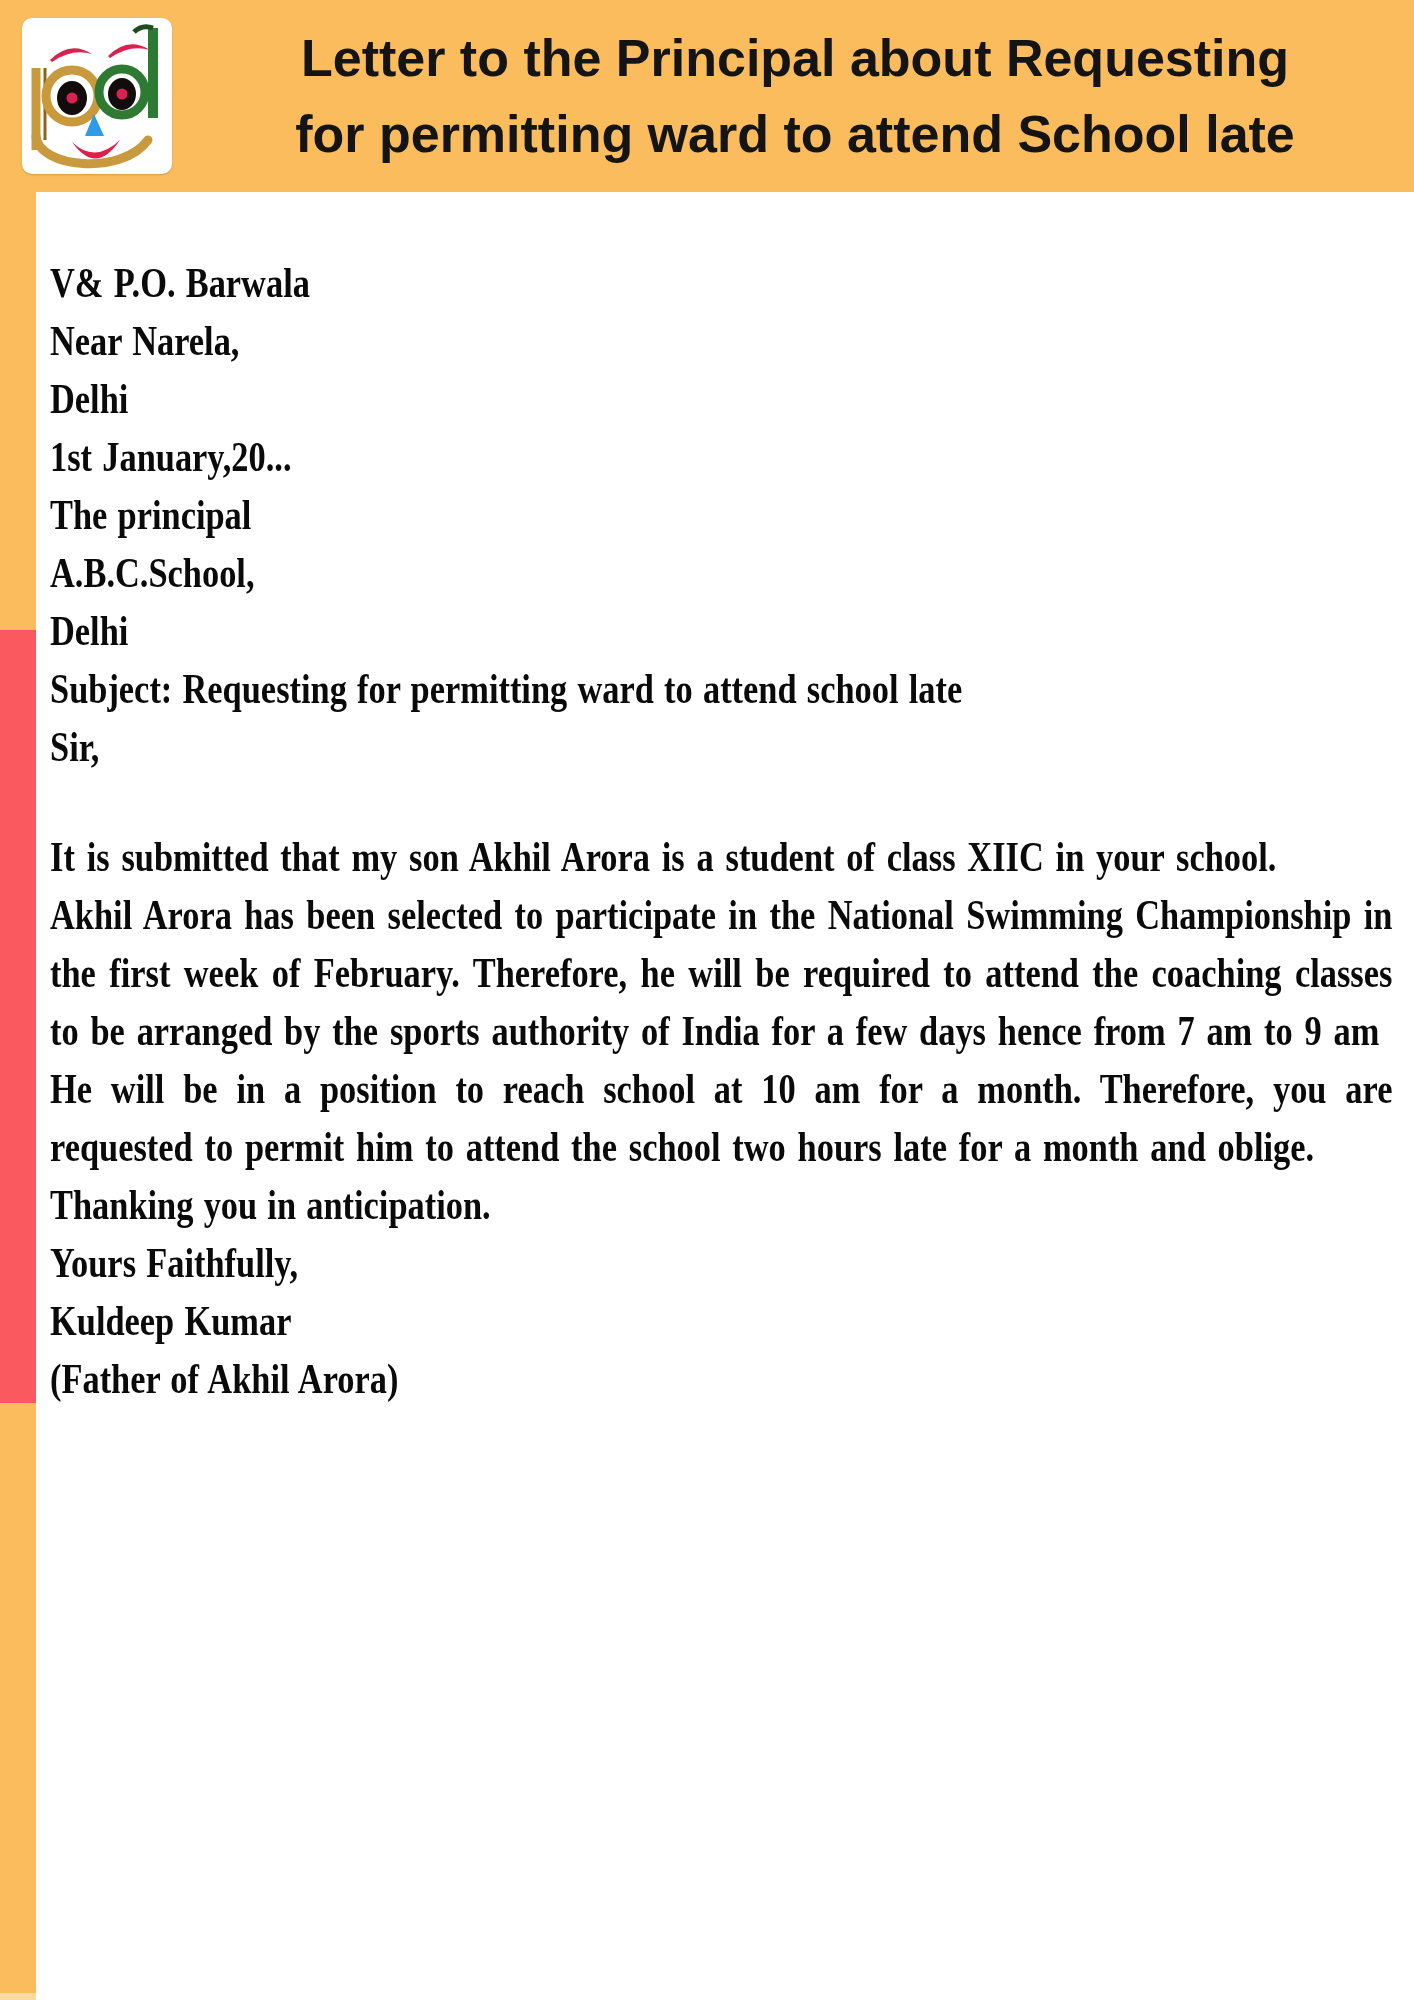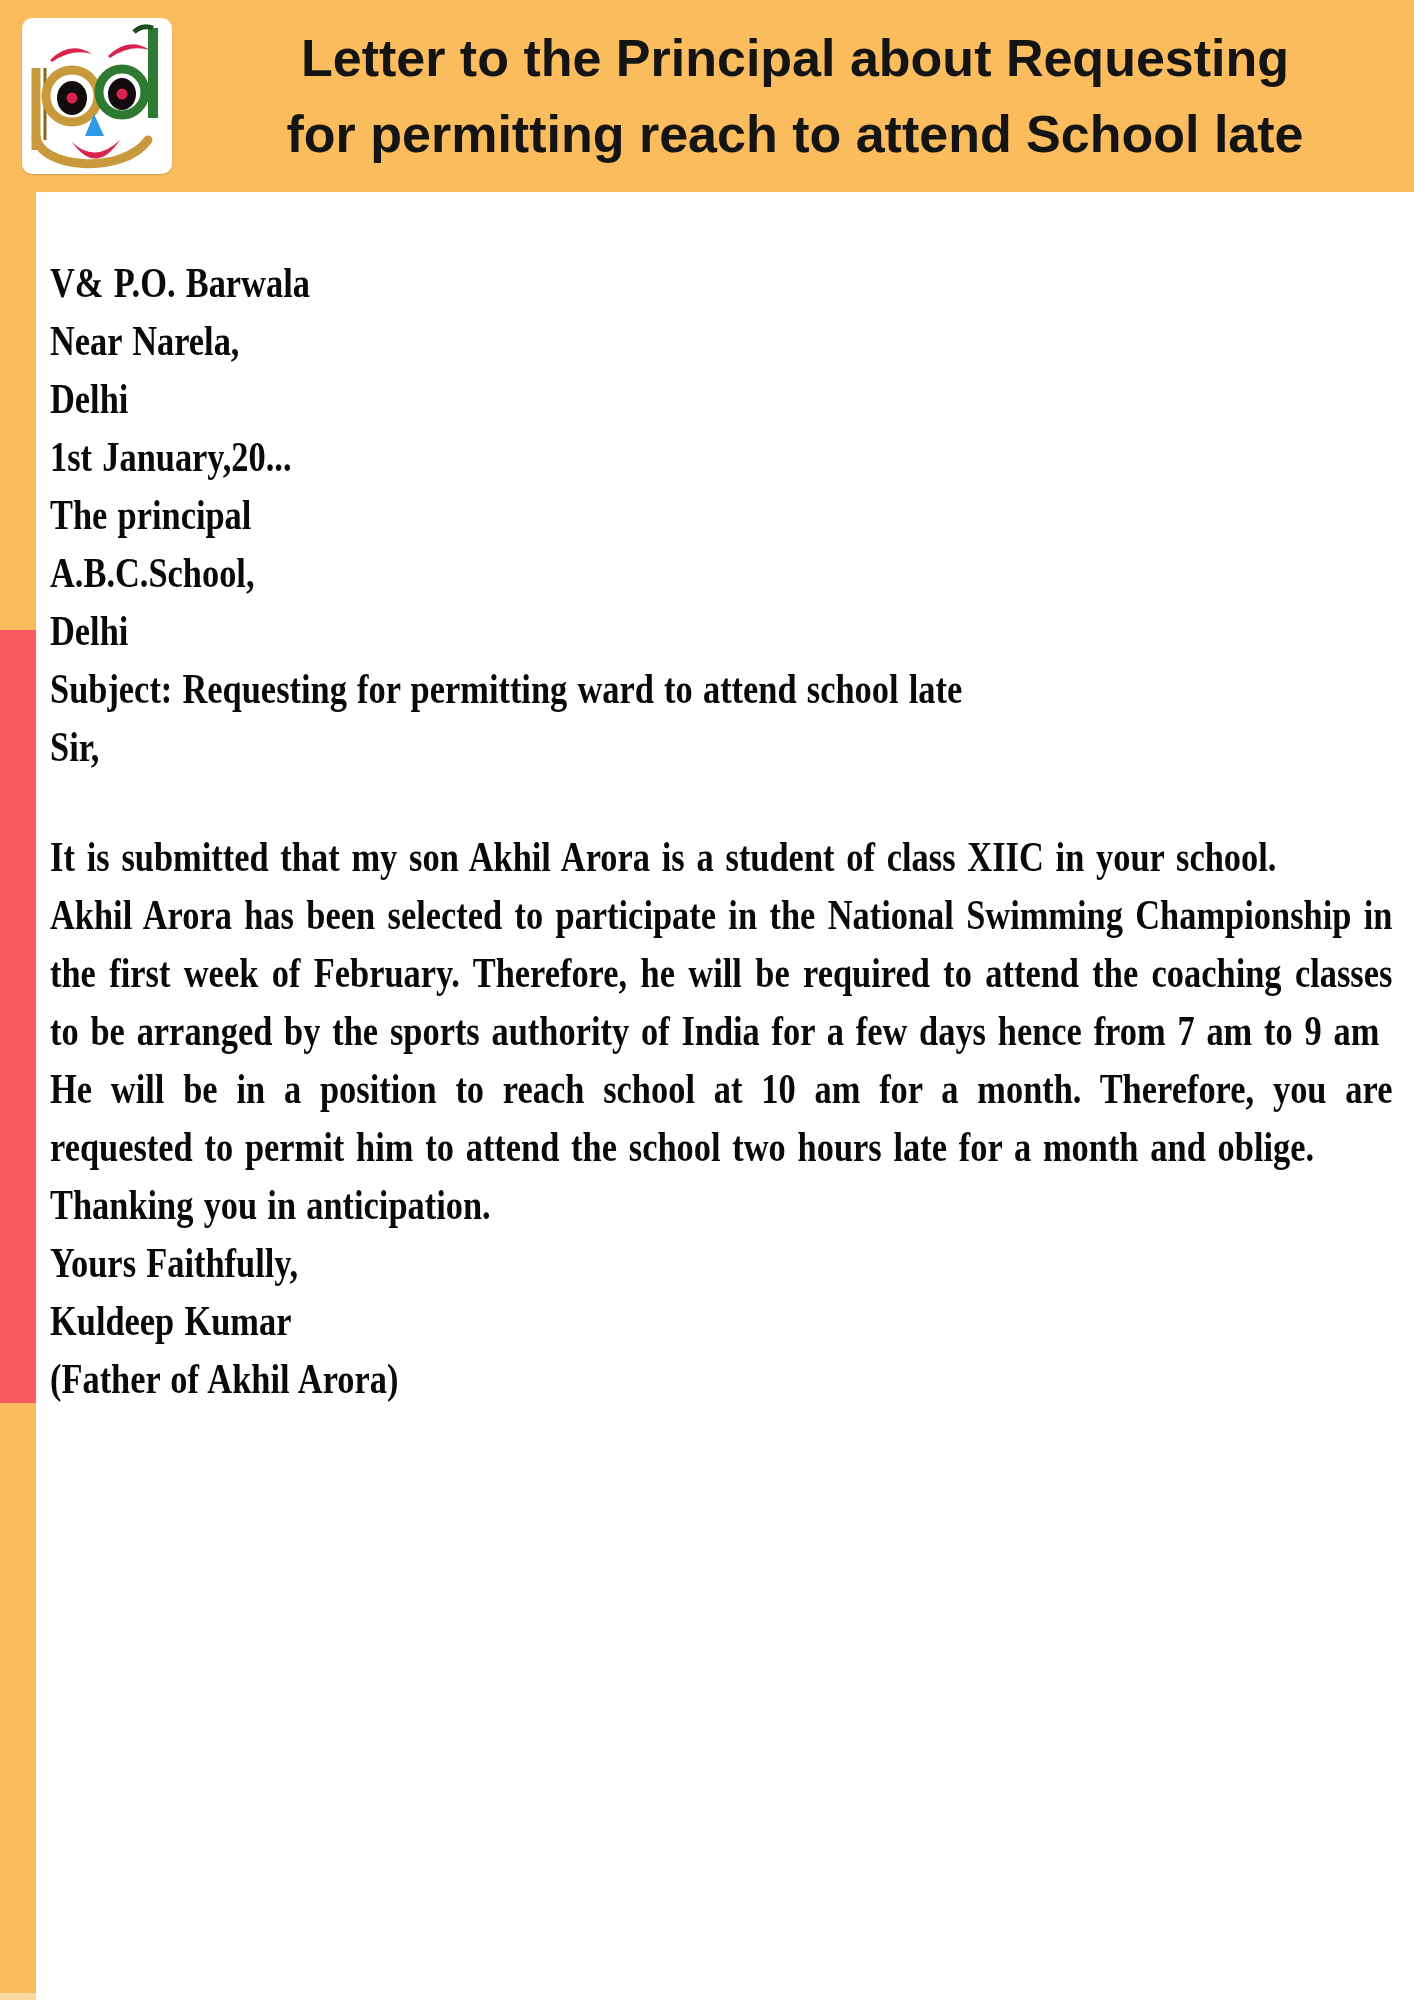--- a/index.html
+++ b/index.html
@@ -64,21 +64,21 @@
       <ellipse cx="100" cy="76" rx="14" ry="16" fill="#120c0c"></ellipse>
       <circle cx="100" cy="76" r="5.5" fill="#D8234F"></circle>
 
       <polygon points="72,96 63,118 82,118" fill="#2E9BE6"></polygon>
 
       <path d="M50 124 Q 73 146 98 122 Q 74 158 50 124 Z" fill="#D8234F"></path>
     </svg>
   </div>
   <div class="title-wrap">
     <div class="title-line">Letter to the Principal about Requesting</div>
-    <div class="title-line">for permitting reach to attend School late</div>
+    <div class="title-line">for permitting ward to attend School late</div>
   </div>
 </div>
 
 <div class="strip" style="top:192px;height:438px;background:#FBBC5D;"></div>
 <div class="strip" style="top:630px;height:773px;background:#FA5A5F;"></div>
 <div class="strip" style="top:1403px;height:590px;background:#FBBC5D;"></div>
 <div class="strip" style="top:1993px;height:7px;background:#FCD9A0;"></div>
 
 <div class="letter">
   <p class="plain">V&amp; P.O. Barwala</p>

